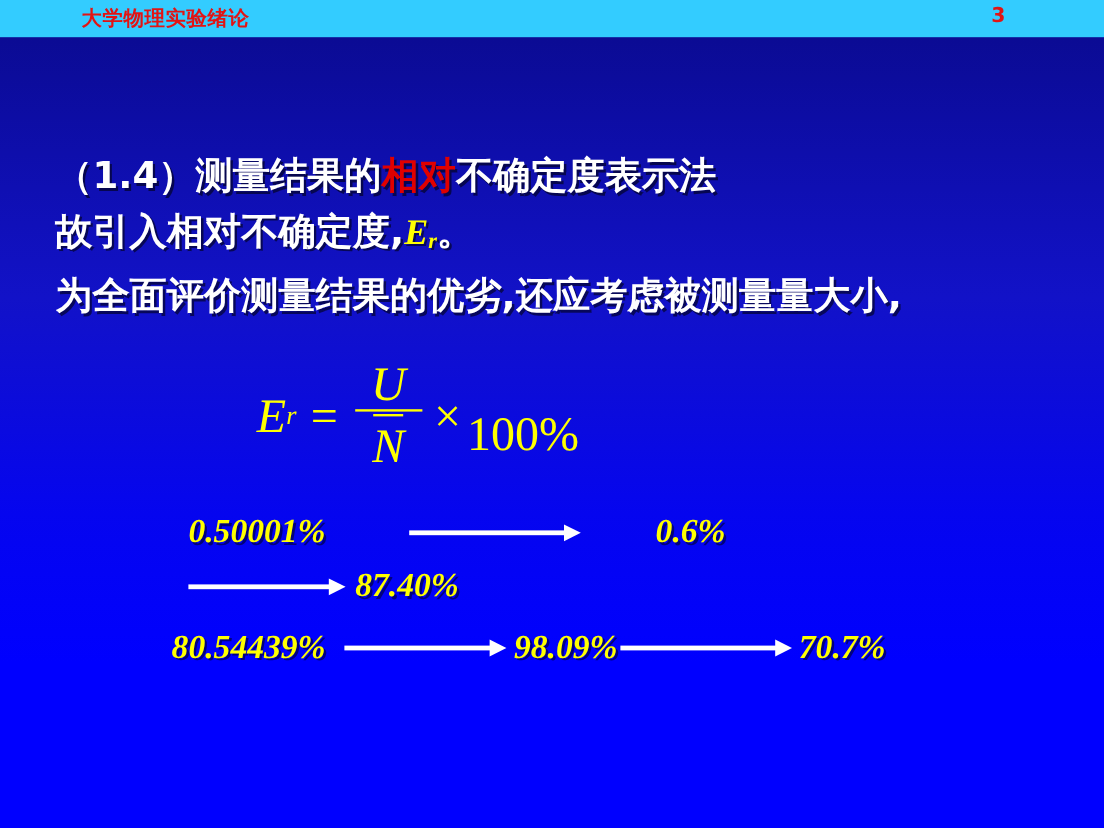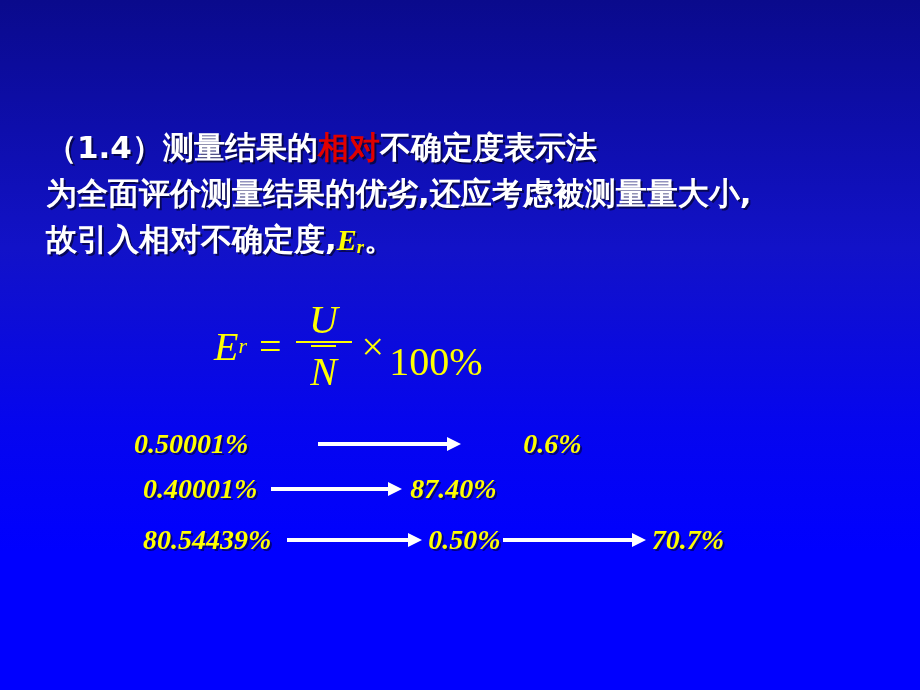--- a/index.html
+++ b/index.html
@@ -148,21 +148,21 @@
     margin-top: 31px;
   }
 
   
   .arrow-row {
     position: absolute;
     display: flex;
     align-items: center;
     white-space: nowrap;
   }
-  #arrow-row-1 { left: 134px; top: 428px; gap: 48px; }
+  #arrow-row-1 { left: 157px; top: 428px; gap: 48px; }
   #arrow-row-2 { left: 143px; top: 473px; }
   #arrow-row-3 { left: 143px; top: 524px; }
 
   .val {
     color: #ffff00;
     font-family: "Liberation Serif", "DejaVu Serif", serif;
     font-weight: bold;
     font-style: italic;
     font-size: 28px;
     text-shadow: 2px 2px 0 rgba(0,0,0,0.5);
@@ -192,33 +192,37 @@
   .a3 { margin: 0 6px 0 16px; }
   .a3 .shaft { width: 122px; }
   .a4 { margin: 0 6px 0 2px; }
   .a4 .shaft { width: 130px; }
 </style>
 </head>
 <body>
 
 <div id="slide">
 
+  <div id="header-bar">
+    <div id="header-title">大学物理实验绪论</div>
+    <div id="header-page-number">3</div>
+  </div>
 
   <div id="body-text">
 
     <div class="body-line">
       <span>（1.4）测量结果的</span><span class="hl-red">相对</span><span>不确定度表示法</span>
     </div>
 
     <div class="body-line">
+      <span>故引入相对不确定度,</span><span class="var-yellow"><span>E</span><sub>r</sub></span><span>。</span>
+    </div>
+
+    <div class="body-line">
       <span>为全面评价测量结果的优劣,还应考虑被测量量大小,</span>
-    </div>
-
-    <div class="body-line">
-      <span>故引入相对不确定度,</span><span class="var-yellow"><span>E</span><sub>r</sub></span><span>。</span>
     </div>
 
   </div>
 
   <div id="formula">
     <span class="f-var">E</span>
       <span class="f-sub">r</span>
     <span class="f-eq">=</span>
     <span class="frac">
       <span class="num">U</span>
@@ -235,35 +239,34 @@
   <div class="arrow-row" id="arrow-row-1">
     <span class="val">0.50001%</span>
     <span class="arrow a1">
         <span class="shaft"></span>
         <span class="head"></span>
       </span>
     <span class="val">0.6%</span>
   </div>
 
   <div class="arrow-row" id="arrow-row-2">
-    <span class="val">0.40001%</span>
     <span class="arrow a2">
         <span class="shaft"></span>
         <span class="head"></span>
       </span>
     <span class="val">87.40%</span>
   </div>
 
   <div class="arrow-row" id="arrow-row-3">
     <span class="val">80.54439%</span>
     <span class="arrow a3">
         <span class="shaft"></span>
         <span class="head"></span>
       </span>
-    <span class="val">0.50%</span>
+    <span class="val">98.09%</span>
     <span class="arrow a4">
         <span class="shaft"></span>
         <span class="head"></span>
       </span>
     <span class="val">70.7%</span>
   </div>
 
 </div>
 
 </body></html>

